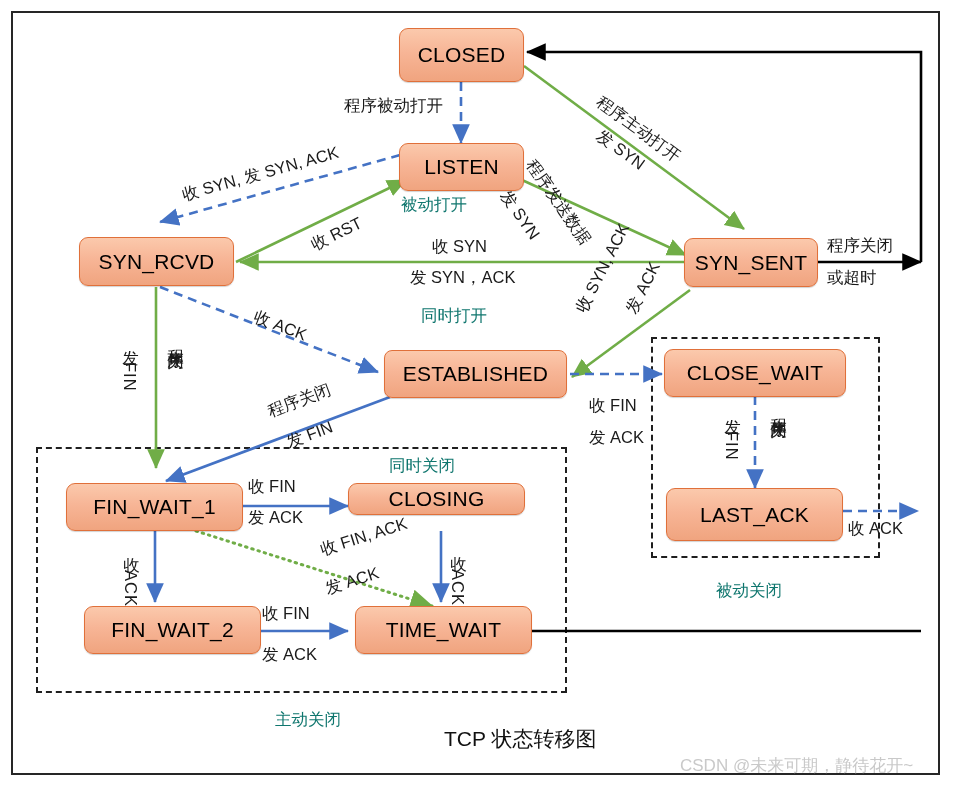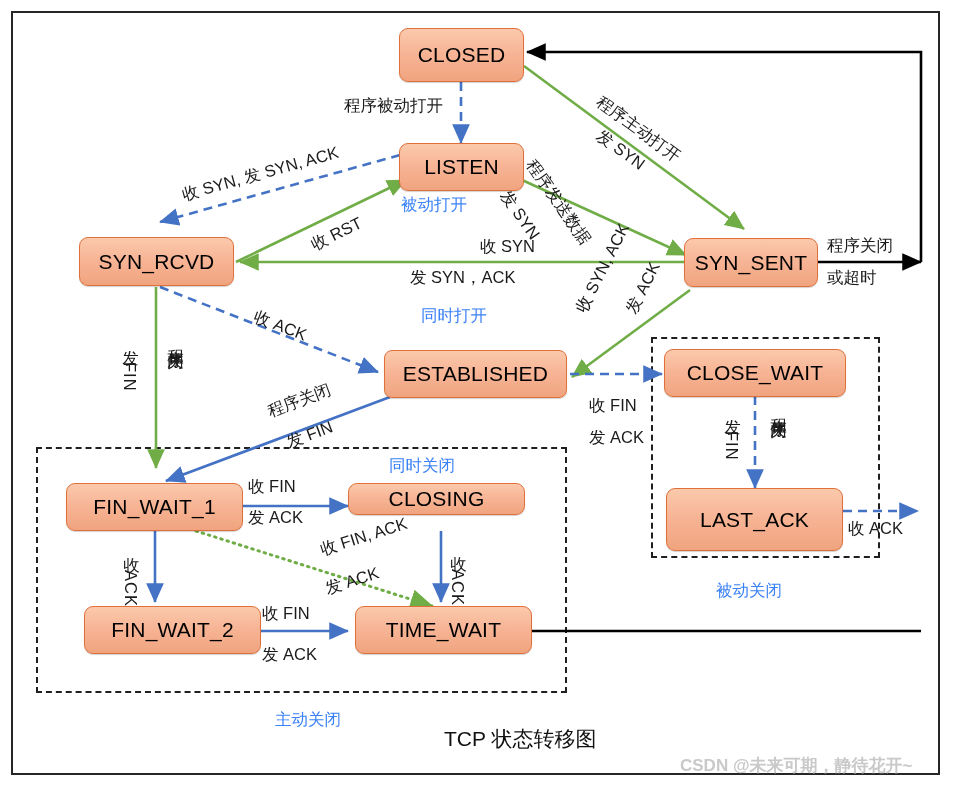--- a/index.html
+++ b/index.html
@@ -52,21 +52,21 @@
   .edge-label {
     position: absolute;
     font-size: 16.5px;
     color: #1a1a1a;
     white-space: nowrap;
     line-height: 1.15;
   }
   .group-label {
     position: absolute;
     font-size: 16.5px;
-    color: #3b82f6;
+    color: #0f766e;
     white-space: nowrap;
   }
   .vertical-label {
     position: absolute;
     font-size: 16.5px;
     color: #1a1a1a;
     white-space: nowrap;
     writing-mode: vertical-rl;
     text-orientation: upright;
     letter-spacing: 1px;
@@ -171,21 +171,21 @@
   </div>
 
   <div class="node" style="left:384px; top:350px; width:183px; height:48px;border-radius:8px;">
     <span>ESTABLISHED</span>
   </div>
 
   <div class="node" style="left:664px; top:349px; width:182px; height:48px;">
     <span>CLOSE_WAIT</span>
   </div>
 
-  <div class="node" style="left:666px; top:488px; width:177px; height:63px;">
+  <div class="node" style="left:666px; top:488px; width:177px; height:53px;">
     <span>LAST_ACK</span>
   </div>
 
   <div class="node" style="left:66px; top:483px; width:177px; height:48px;">
     <span>FIN_WAIT_1</span>
   </div>
 
   <div class="node" style="left:66px; top:606px; width:177px; height:48px;margin-left:18px;">
     <span>FIN_WAIT_2</span>
   </div>
@@ -209,21 +209,21 @@
   <div class="edge-label" style="left:604px; top:92px; transform:rotate(36deg); transform-origin:left top;">程序主动打开</div>
   <div class="edge-label" style="left:604px; top:126px; transform:rotate(36deg); transform-origin:left top;">发 SYN</div>
 
   <div class="edge-label" style="left:180px; top:186px; transform:rotate(-15.5deg); transform-origin:left top;">收 SYN, 发 SYN, ACK</div>
 
   <div class="edge-label" style="left:308px; top:237px; transform:rotate(-26deg); transform-origin:left top;">收 RST</div>
 
   <div class="edge-label" style="left:538px; top:156px; transform:rotate(55deg); transform-origin:left top;">程序发送数据</div>
   <div class="edge-label" style="left:512px; top:187px; transform:rotate(55deg); transform-origin:left top;">发 SYN</div>
 
-  <div class="edge-label" style="left:432px; top:237px;margin-left:48px;">收 SYN</div>
+  <div class="edge-label" style="left:432px; top:237px;">收 SYN</div>
   <div class="edge-label" style="left:410px; top:268px;">发 SYN，ACK</div>
 
   <div class="edge-label" style="left:258px; top:307px; transform:rotate(21deg); transform-origin:left top;">收 ACK</div>
 
   <div class="edge-label" style="left:572px; top:307px; transform:rotate(-63deg); transform-origin:left top;">收 SYN, ACK</div>
   <div class="edge-label" style="left:622px; top:308px; transform:rotate(-63deg); transform-origin:left top;">发 ACK</div>
 
   <div class="edge-label" style="left:827px; top:236px;">程序关闭</div>
   <div class="edge-label" style="left:827px; top:268px;">或超时</div>
 
@@ -252,15 +252,15 @@
   <div class="edge-label" style="left:318px; top:541px; transform:rotate(-17.5deg); transform-origin:left top;">收 FIN,  ACK</div>
   <div class="edge-label" style="left:323px; top:580px; transform:rotate(-17.5deg); transform-origin:left top;">发 ACK</div>
 
   <div class="vertical-label" style="left:448px; top:544px;"><span>收</span></div>
   <div class="vertical-label" style="left:448px; top:569px; writing-mode:vertical-rl; text-orientation:sideways;"><span>ACK</span></div>
 
   <div class="edge-label" style="left:262px; top:604px;">收 FIN</div>
   <div class="edge-label" style="left:262px; top:645px;">发 ACK</div>
 
   <div class="diagram-title" style="left:444px; top:725px;">TCP 状态转移图</div>
-  <div class="watermark" style="left:680px; top:754px;font-weight:bold;">CSDN @未来可期，静待花开~</div>
+  <div class="watermark" style="left:680px; top:754px;">CSDN @未来可期，静待花开~</div>
 
 </div>
 
 </body></html>

